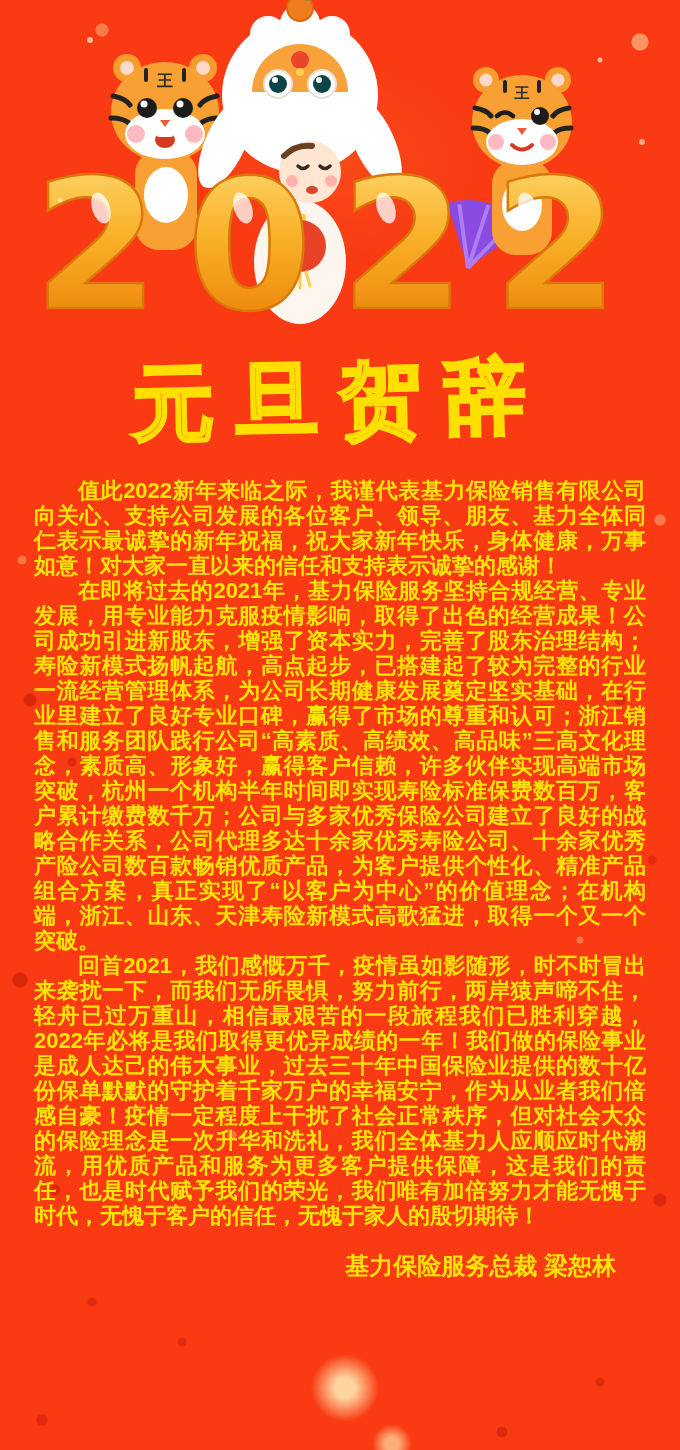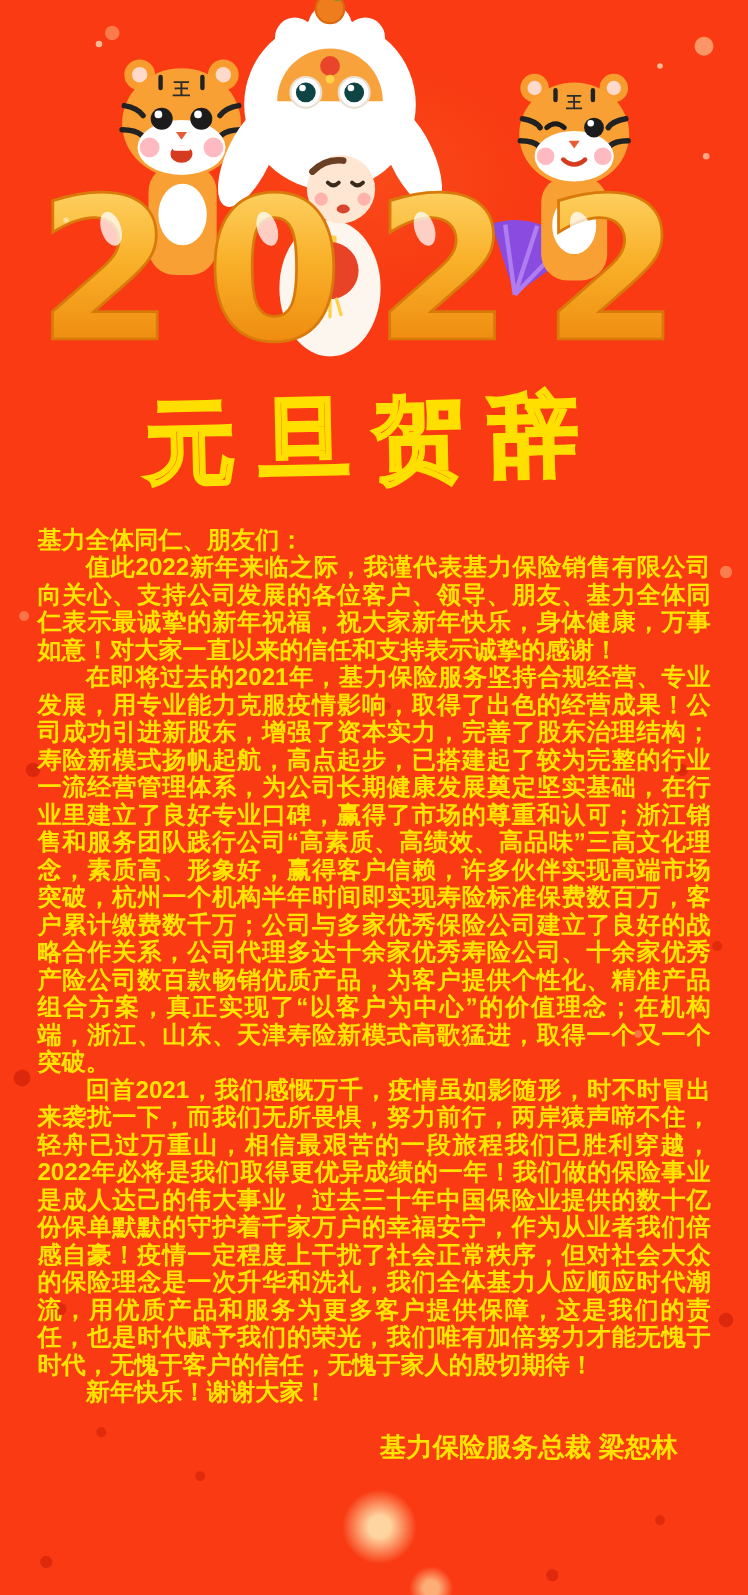--- a/index.html
+++ b/index.html
@@ -181,22 +181,20 @@
     <ellipse cx="528" cy="208" rx="9" ry="16" fill="rgba(255,255,255,0.75)" transform="rotate(-18 528 208)"></ellipse>
     <circle cx="90" cy="40" r="3" fill="rgba(255,240,210,0.7)"></circle>
     <circle cx="600" cy="60" r="2.5" fill="rgba(255,240,210,0.7)"></circle>
     <circle cx="642" cy="142" r="3" fill="rgba(255,240,210,0.6)"></circle>
     <circle cx="60" cy="200" r="2.5" fill="rgba(255,240,210,0.6)"></circle>
   </svg>
 
   <h1 class="title">元旦贺辞</h1>
 
   <div class="letter">
-    <p class="salutation">基力全体同仁、朋友们：</p>
     <p>值此2022新年来临之际，我谨代表基力保险销售有限公司向关心、支持公司发展的各位客户、领导、朋友、基力全体同仁表示最诚挚的新年祝福，祝大家新年快乐，身体健康，万事如意！对大家一直以来的信任和支持表示诚挚的感谢！</p>
     <p>在即将过去的2021年，基力保险服务坚持合规经营、专业发展，用专业能力克服疫情影响，取得了出色的经营成果！公司成功引进新股东，增强了资本实力，完善了股东治理结构；寿险新模式扬帆起航，高点起步，已搭建起了较为完整的行业一流经营管理体系，为公司长期健康发展奠定坚实基础，在行业里建立了良好专业口碑，赢得了市场的尊重和认可；浙江销售和服务团队践行公司“高素质、高绩效、高品味”三高文化理念，素质高、形象好，赢得客户信赖，许多伙伴实现高端市场突破，杭州一个机构半年时间即实现寿险标准保费数百万，客户累计缴费数千万；公司与多家优秀保险公司建立了良好的战略合作关系，公司代理多达十余家优秀寿险公司、十余家优秀产险公司数百款畅销优质产品，为客户提供个性化、精准产品组合方案，真正实现了“以客户为中心”的价值理念；在机构端，浙江、山东、天津寿险新模式高歌猛进，取得一个又一个突破。</p>
     <p>回首2021，我们感慨万千，疫情虽如影随形，时不时冒出来袭扰一下，而我们无所畏惧，努力前行，两岸猿声啼不住，轻舟已过万重山，相信最艰苦的一段旅程我们已胜利穿越，2022年必将是我们取得更优异成绩的一年！我们做的保险事业是成人达己的伟大事业，过去三十年中国保险业提供的数十亿份保单默默的守护着千家万户的幸福安宁，作为从业者我们倍感自豪！疫情一定程度上干扰了社会正常秩序，但对社会大众的保险理念是一次升华和洗礼，我们全体基力人应顺应时代潮流，用优质产品和服务为更多客户提供保障，这是我们的责任，也是时代赋予我们的荣光，我们唯有加倍努力才能无愧于时代，无愧于客户的信任，无愧于家人的殷切期待！</p>
-    <p>新年快乐！谢谢大家！</p>
   </div>
 
   <div class="signature">基力保险服务总裁 梁恕林</div>
 
 </div>
 
 </body></html>

